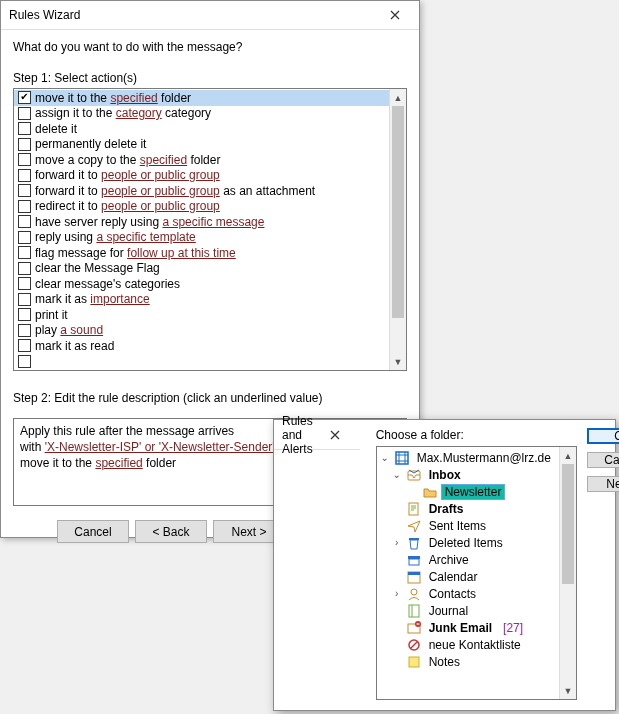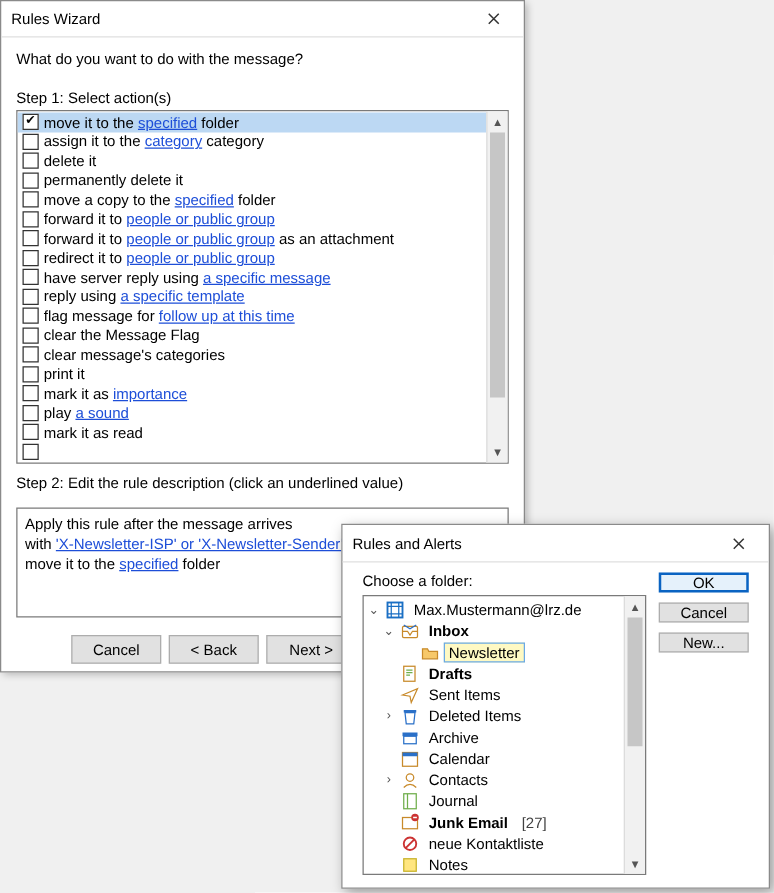--- a/index.html
+++ b/index.html
@@ -65,21 +65,21 @@
   .action-row.sel { background: #bcd8f3; }
   .chk {
     width: 13px; height: 13px;
     border: 1px solid #333;
     background: #fff;
     display: inline-flex; align-items:center; justify-content:center;
     font-size: 10px; line-height: 1;
     flex-shrink: 0;
   }
   .chk.checked::after { content: "✔"; color:#000; font-size:10px; position:relative; top:-1px; }
-  .ulnk { color: #1d4ed8; text-decoration: underline; cursor: pointer; }
+  .ulnk { color: #7f1d1d; text-decoration: underline; cursor: pointer; }
   .sb { 
     width: 17px;
     background: #f1f1f1;
     border-left: 1px solid #dcdcdc;
     display: flex; flex-direction: column;
   }
   .sb .arrow { height:17px; display:flex; align-items:center; justify-content:center; font-size:9px; color:#555; }
   .sb .track { flex:1; position:relative; }
   .sb .thumb { position:absolute; left:2px; right:2px; background:#c6c6c6; }
   .desc-box {
@@ -110,21 +110,21 @@
   .dlg-picker {
     position: absolute;
     left: 273px;
     top: 419px;
     width: 343px;
     height: 292px;
     background: #fff;
     border: 1px solid #8a8a8a;
     box-shadow: 3px 3px 10px rgba(0,0,0,.35);
     display: flex;
-    flex-direction: column;
+    flex-direction: row;
   }
   .picker-body {
     padding: 8px 16px 10px;
     display: flex;
     gap: 10px;
     flex: 1;
     min-height: 0;
   }
   .picker-left { flex:1; display:flex; flex-direction:column; min-width:0; }
   .tree-box {
@@ -138,24 +138,24 @@
   .tree-row {
     display:flex; align-items:center;
     height: 17px;
     gap: 3px;
     white-space: nowrap;
     padding-right: 4px;
   }
   .twisty { width:12px; text-align:center; font-size:10px; color:#555; display:inline-block; }
   .ticon { width:16px; height:16px; display:inline-flex; align-items:center; justify-content:center; flex-shrink:0; }
   .ticon svg { width:16px; height:16px; }
-  .tree-row.sel .label-span { background:#fef9c3; border:1px solid #6aa9e6; padding:0 3px; }
+  .tree-row.sel .label-span { background:#14b8a6; border:1px solid #6aa9e6; padding:0 3px; }
   .tree-row .label-span { padding:0 4px; }
   .bold { font-weight:600; }
-  .count { color:#404040; margin-left:4px; }
+  .count { color:#a21caf; margin-left:4px; }
   .picker-right { width:72px; display:flex; flex-direction:column; gap:8px; }
   .pbtn {
     height:16px;
     background:#e1e1e1;
     border:1px solid #adadad;
     display:flex;align-items:center;justify-content:center;
     font-size:12px;
   }
   .pbtn.primary { border:2px solid #0a63c2; background:#e5f1fb; }
   .indent0 { padding-left: 2px; }
@@ -227,25 +227,25 @@
           <div class="action-row">
             <span class="chk"></span>
             <span><span>clear the Message Flag</span></span>
           </div>
           <div class="action-row">
             <span class="chk"></span>
             <span><span>clear message's categories</span></span>
           </div>
           <div class="action-row">
             <span class="chk"></span>
+            <span><span>mark it as </span><span class="ulnk">importance</span></span>
+          </div>
+          <div class="action-row">
+            <span class="chk"></span>
             <span><span>print it</span></span>
-          </div>
-          <div class="action-row">
-            <span class="chk"></span>
-            <span><span>mark it as </span><span class="ulnk">importance</span></span>
           </div>
           <div class="action-row">
             <span class="chk"></span>
             <span><span>play </span><span class="ulnk">a sound</span></span>
           </div>
           <div class="action-row">
             <span class="chk"></span>
             <span><span>mark it as read</span></span>
           </div>
           <div class="action-row">
@@ -254,21 +254,21 @@
         </div>
       <div class="sb">
         <div class="arrow">▲</div>
         <div class="track">
             <div class="thumb" style="top:0;height:86%"></div>
           </div>
         <div class="arrow">▼</div>
       </div>
     </div>
 
-    <div class="step-label" style="margin-top:8px">Step 2: Edit the rule description (click an underlined value)</div>
+    <div class="step-label" style="margin-top:20px">Step 2: Edit the rule description (click an underlined value)</div>
     <div class="desc-box">
       <div>Apply this rule after the message arrives</div>
       <div>
         <span>with </span><span class="ulnk">'X-Newsletter-ISP' or 'X-Newsletter-Sender'</span><span> in the message header</span>
       </div>
       <div>
         <span>move it to the </span><span class="ulnk">specified</span><span> folder</span>
       </div>
     </div>
 

